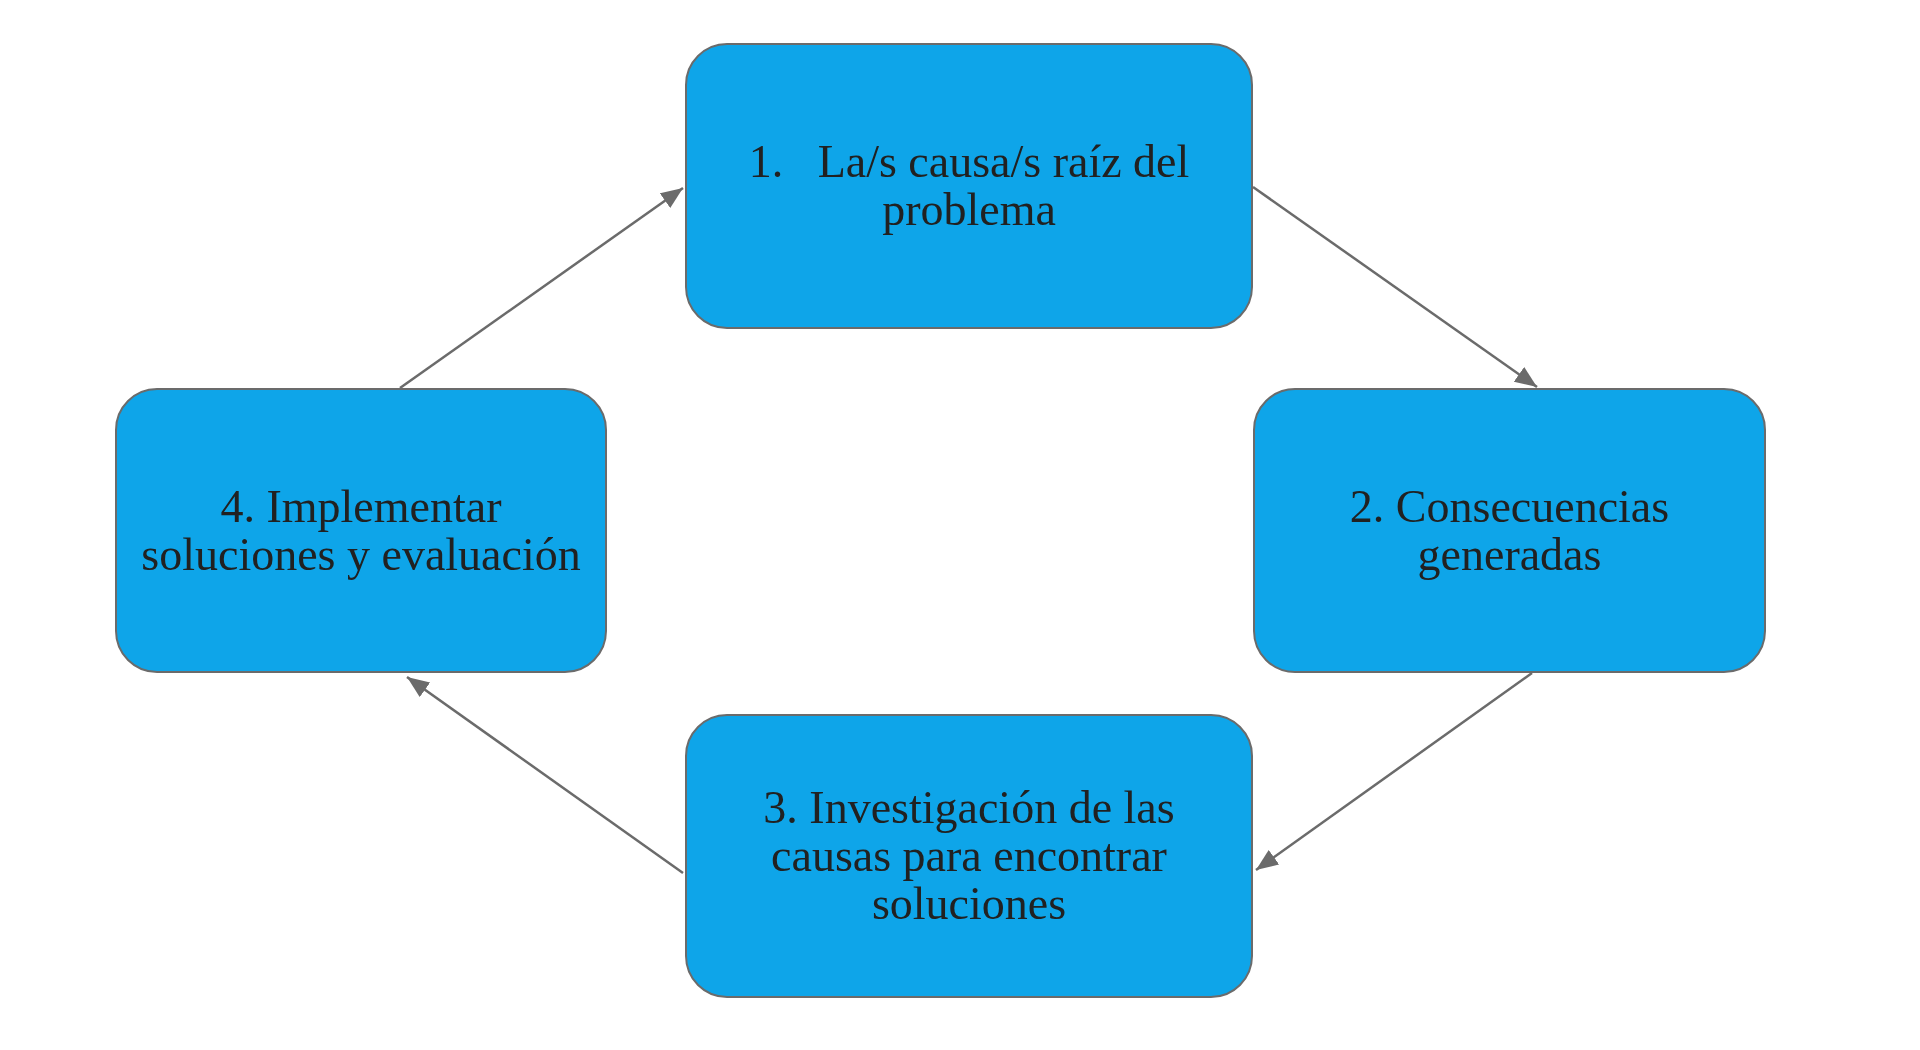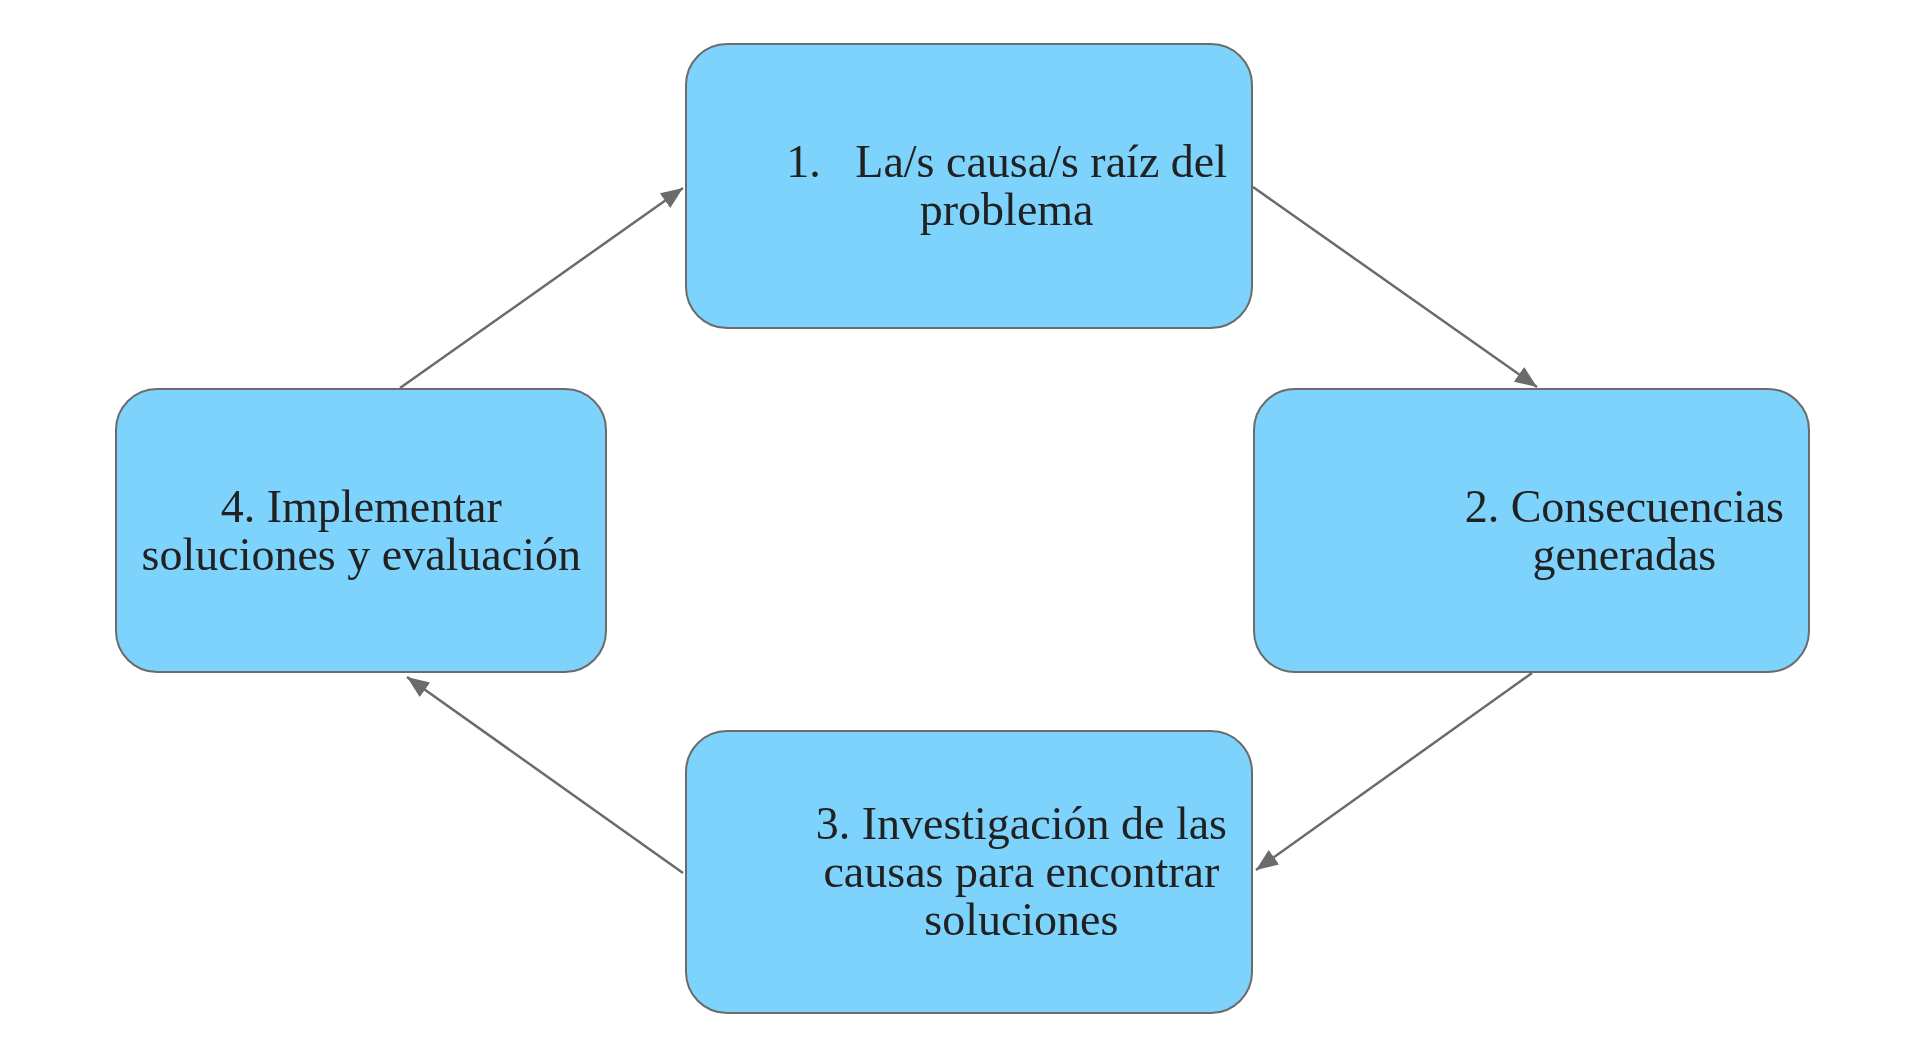--- a/index.html
+++ b/index.html
@@ -18,38 +18,38 @@
   .connectors {
     position: absolute;
     left: 0;
     top: 0;
     width: 1920px;
     height: 1050px;
   }
   .node {
     position: absolute;
     box-sizing: border-box;
-    background: #7dd3fc;
+    background: #0ea5e9;
     border: 2px solid #6b6b6b;
     border-radius: 42px;
     display: flex;
     align-items: center;
-    justify-content: flex-end;
+    justify-content: center;
     padding: 8px 24px;
   }
   .node-label {
     white-space: pre-line;
     text-align: center;
     font-size: 46px;
     line-height: 48px;
     color: #212121;
   }
   .node-1 { left: 685px;  top: 43px;  width: 568px; height: 286px; }
-  .node-2 { left: 1253px; top: 388px; width: 557px; height: 285px; }
-  .node-3 { left: 685px;  top: 730px; width: 568px; height: 284px; }
+  .node-2 { left: 1253px; top: 388px; width: 513px; height: 285px; }
+  .node-3 { left: 685px;  top: 714px; width: 568px; height: 284px; }
   .node-4 { left: 115px;  top: 388px; width: 492px; height: 285px; }
   .connector {
     stroke: #6b6b6b;
     stroke-width: 2.5;
     fill: none;
   }
 </style>
 </head>
 <body>
 

